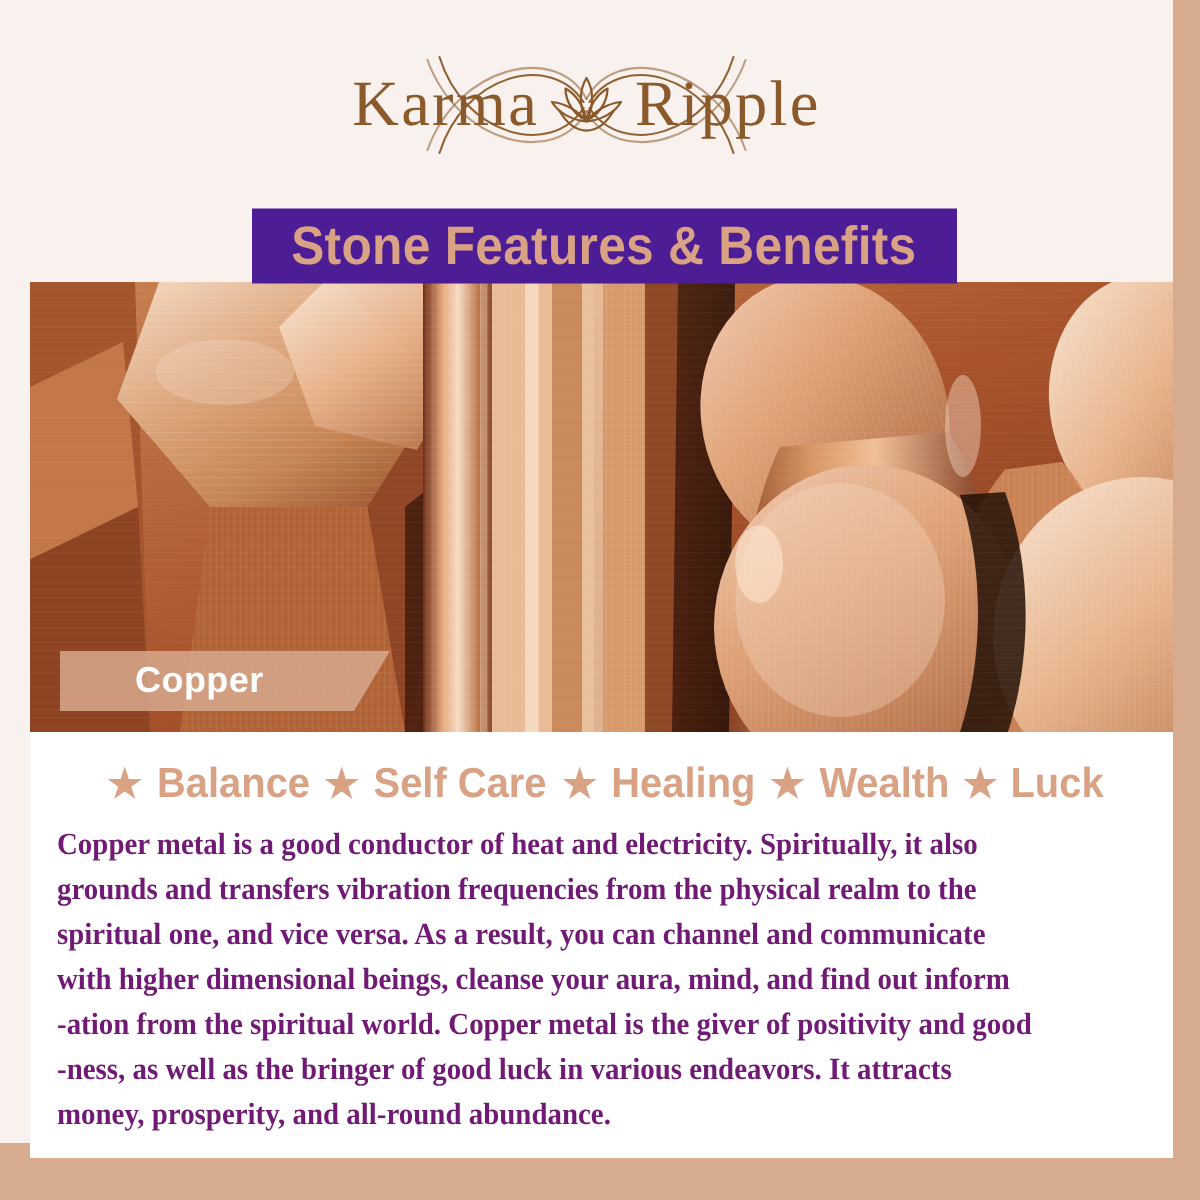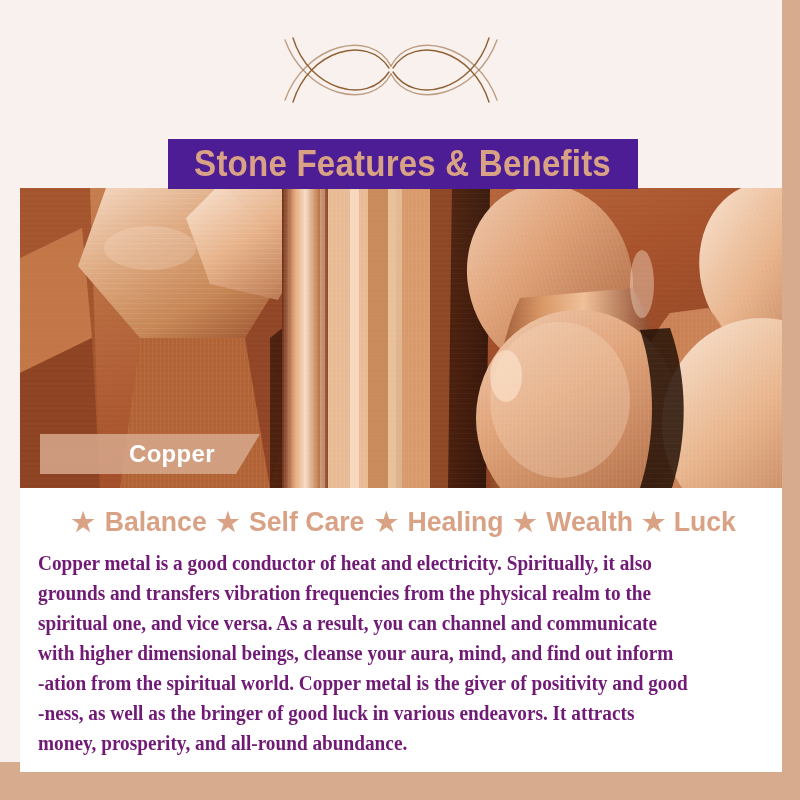--- a/index.html
+++ b/index.html
@@ -150,21 +150,20 @@
     position: absolute;
     left: 20px;
     bottom: 14px;
     height: 40px;
     width: 220px;
     background: rgba(214, 168, 140, 0.86);
     clip-path: polygon(0 0, 220px 0, 196px 40px, 0 40px);
     display: flex;
     align-items: center;
     z-index: 6;
-    padding-left: 39px;
   }
   .stone-label-text {
     color: #ffffff;
     font-family: "Liberation Sans", sans-serif;
     font-weight: bold;
     font-size: 24px;
     padding-left: 50px;
     letter-spacing: 0.3px;
   }
 
@@ -240,20 +239,36 @@
           <path d="M104 86 C 124 30, 190 14, 210 52" opacity="0.55"></path>
           <path d="M112 24 C 128 76, 186 92, 208 58" opacity="0.95"></path>
           <path d="M104 26 C 124 82, 190 98, 210 60" opacity="0.55"></path>
           <path d="M308 88 C 292 36, 234 20, 212 54" opacity="0.95"></path>
           <path d="M316 86 C 296 30, 230 14, 210 52" opacity="0.55"></path>
           <path d="M308 24 C 292 76, 234 92, 212 58" opacity="0.95"></path>
           <path d="M316 26 C 296 82, 230 98, 210 60" opacity="0.55"></path>
         </g>
       </svg>
 
+      <div class="logo-text">
+        <span class="logo-word">Karma</span>
+
+        <svg class="logo-lotus" viewBox="0 0 52 46">
+          <g fill="none" stroke="#8a5a2b" stroke-width="1.5" stroke-linejoin="round" stroke-linecap="round">
+            <path d="M26 6 C 21 14, 21 26, 26 34 C 31 26, 31 14, 26 6 Z"></path>
+            <path d="M26 34 C 18 31, 12 22, 12 13 C 19 17, 24 25, 26 34 Z"></path>
+            <path d="M26 34 C 34 31, 40 22, 40 13 C 33 17, 28 25, 26 34 Z"></path>
+            <path d="M26 35 C 16 34, 7 29, 3 22 C 12 23, 21 28, 26 35 Z"></path>
+            <path d="M26 35 C 36 34, 45 29, 49 22 C 40 23, 31 28, 26 35 Z"></path>
+            <path d="M8 28 C 14 38, 20 41, 26 41 C 32 41, 38 38, 44 28"></path>
+          </g>
+        </svg>
+
+        <span class="logo-word">Ripple</span>
+      </div>
     </div>
   </div>
 
   <div class="title-banner">
     <span class="title-text">Stone Features &amp; Benefits</span>
   </div>
 
   <div class="photo">
     <svg width="762" height="300" viewBox="0 0 762 300">
       <defs>

